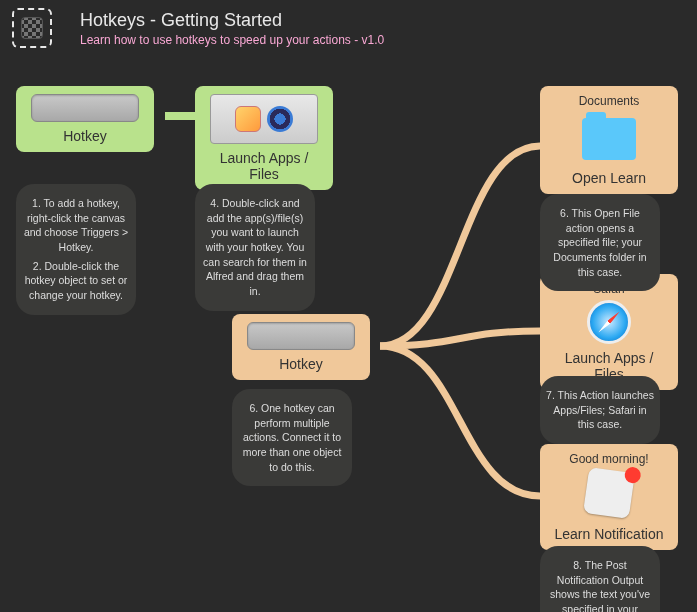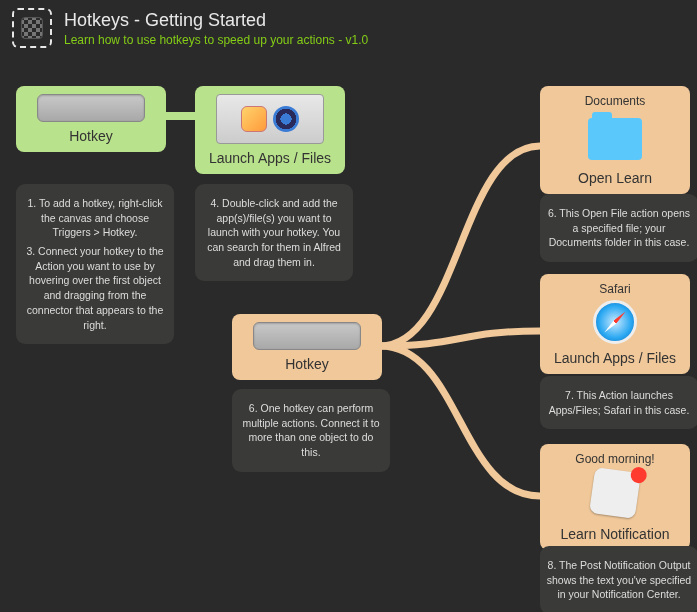--- a/index.html
+++ b/index.html
@@ -8,55 +8,55 @@
     height: 612px;
     background: #2a2a2a;
     font-family: -apple-system, "Helvetica Neue", Arial, sans-serif;
     position: relative;
     overflow: hidden;
   }
   .header {
     display: flex;
     align-items: center;
     padding: 8px 12px;
-    gap: 12px;
+    gap: 28px;
   }
   .header-icon {
     width: 40px; height: 40px;
     border: 2px dashed #e8e8e8;
     border-radius: 6px;
     display: flex; align-items: center; justify-content: center;
   }
   .header-icon-inner {
     width: 22px; height: 22px;
     border-radius: 4px;
     background: repeating-conic-gradient(#e8e8e8 0% 25%, #2a2a2a 0% 50%) 50% / 8px 8px;
     opacity: .4;
     border: 1px solid #999;
   }
   .header-text h1 {
     color: #e8e8e8; font-size: 18px; font-weight: 500;
   }
   .header-text p {
-    color: #84cc16; font-size: 12px; margin-top: 2px;
+    color: #f9a8d4; font-size: 12px; margin-top: 2px;
   }
   .canvas {
     position: relative;
     width: 100%;
     height: 558px;
   }
   svg.connectors {
     position: absolute;
     top: 0; left: 0;
     width: 100%; height: 100%;
     pointer-events: none;
   }
   .node {
     position: absolute;
-    width: 150px;
+    width: 138px;
     border-radius: 8px;
     display: flex;
     flex-direction: column;
     align-items: center;
     padding: 8px;
     text-align: center;
   }
   .node.green { background: #b9e28c; }
   .node.tan { background: #f0c89a; }
   .node-label { font-size: 14px; color: #333; margin-top: 6px; }
@@ -71,23 +71,23 @@
   .app-preview {
     width: 108px; height: 50px;
     background: linear-gradient(#e8e8e8, #cccccc);
     border-radius: 4px;
     border: 1px solid #999;
     display: flex; align-items: center; justify-content: center;
     gap: 6px;
   }
   .caption {
     position: absolute;
-    width: 158px;
+    width: 120px;
     background: #3a3a38;
-    border-radius: 9px;
+    border-radius: 18px;
     color: #ddd;
     font-size: 10.5px;
     line-height: 1.4;
     text-align: center;
     padding: 8px 6px;
   }
   .caption p { margin: 4px 0; }
   .folder-icon {
     width: 54px; height: 42px;
     background: #5ac8fa;
@@ -199,21 +199,21 @@
   <div class="node tan" style="left:540px; top:388px;">
     <div class="node-title">Good morning!</div>
     <div class="notif-icon">
       <div class="notif-dot"></div>
     </div>
     <div class="node-label" style="margin-top:10px;">Learn Notification</div>
   </div>
 
   <div class="caption" style="left:16px; top:128px;">
     <p>1. To add a hotkey, right-click the canvas and choose Triggers &gt; Hotkey.</p>
-    <p>3. Connect your hotkey to the Action you want to use by hovering over the first object and dragging from the connector that appears to the right.</p>
+    <p>2. Double-click the hotkey object to set or change your hotkey.</p>
   </div>
   <div class="caption" style="left:195px; top:128px;">
     <p>4. Double-click and add the app(s)/file(s) you want to launch with your hotkey. You can search for them in Alfred and drag them in.</p>
   </div>
   <div class="caption" style="left:232px; top:333px;">
     <p>6. One hotkey can perform multiple actions. Connect it to more than one object to do this.</p>
   </div>
   <div class="caption" style="left:540px; top:138px;">
     <p>6. This Open File action opens a specified file; your Documents folder in this case.</p>
   </div>

